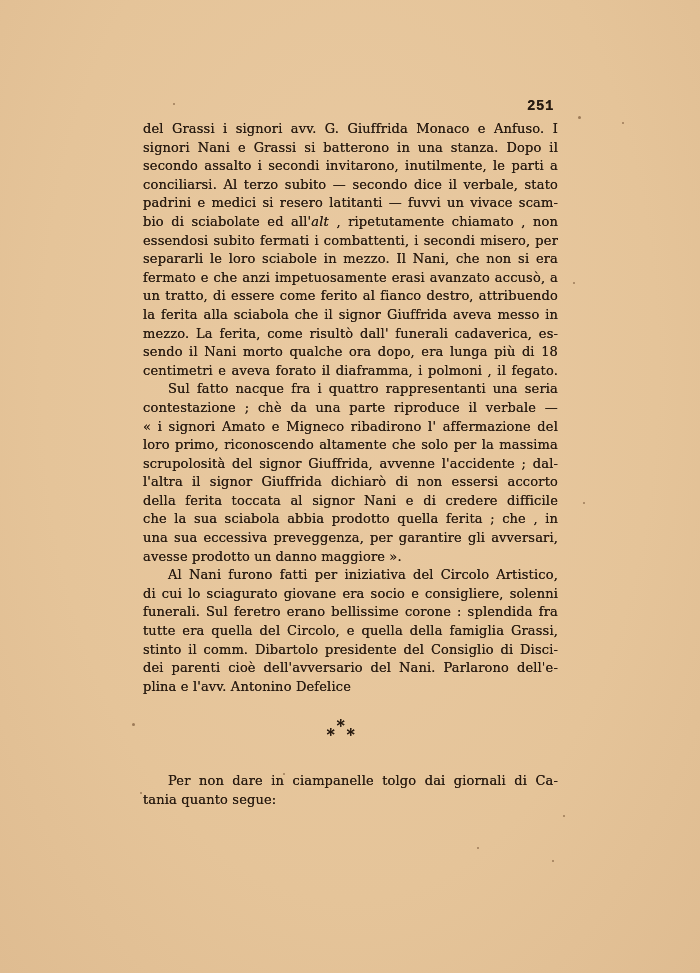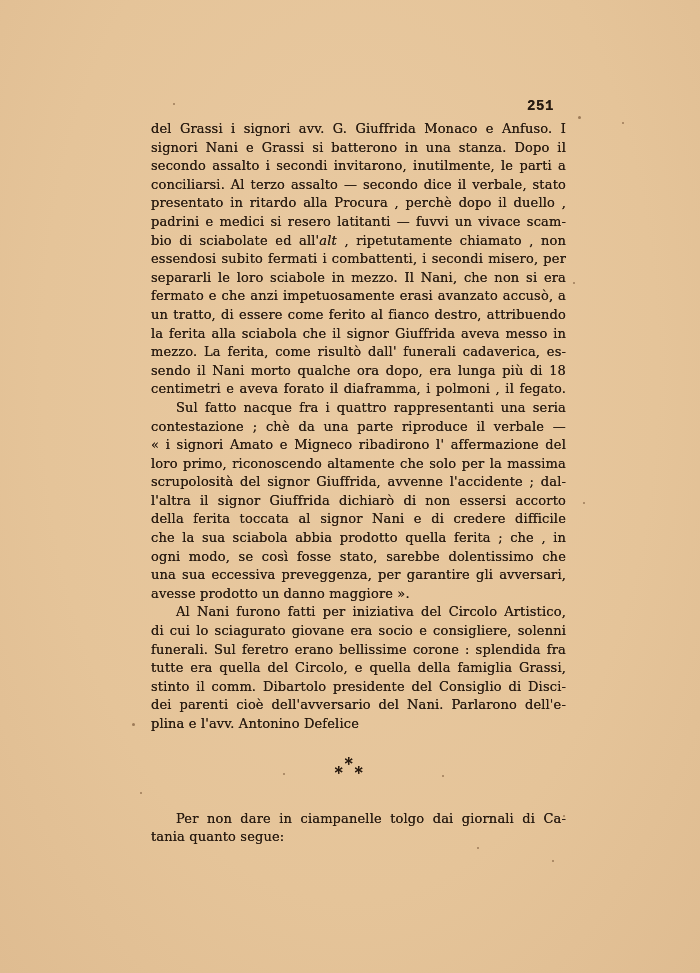--- a/index.html
+++ b/index.html
@@ -12,21 +12,21 @@
     position:absolute;inset:0;
     background:radial-gradient(ellipse at 50% 38%, #e9caa2 0%, #e5c499 62%, #dfbc91 100%);
   }
   .pagenum{
     position:absolute;top:98px;right:146px;
     font-size:14px;font-weight:bold;letter-spacing:0.6px;
     text-shadow:0 0 0.5px rgba(39,26,16,0.85);
     font-family:Liberation Mono, monospace;
   }
   .text-col{
-    position:absolute;left:151px;top:120px;width:415px;
+    position:absolute;left:143px;top:120px;width:415px;
   }
   .para{margin:0;padding:0;}
   .line{
     font-size:13px;line-height:18.6px;height:18.6px;
     text-align:justify;text-align-last:justify;text-justify:inter-word;
     letter-spacing:0.15px;
     text-shadow:0 0 0.55px rgba(39,26,16,0.85);
     white-space:normal;overflow:visible;
   }
   .line.last{text-align-last:left;}
@@ -65,43 +65,41 @@
 <div class="speck" style="left:477px;top:847px;"></div>
 <div class="speck" style="left:552px;top:860px;"></div>
 
 <div class="pagenum">251</div>
 
 <div class="text-col" id="body-text">
     <div class="para">
       <div class="line">del Grassi i signori avv. G. Giuffrida Monaco e Anfuso. I</div>
       <div class="line">signori Nani e Grassi si batterono in una stanza. Dopo il</div>
       <div class="line">secondo assalto i secondi invitarono, inutilmente, le parti a</div>
-      <div class="line">conciliarsi. Al terzo assalto — secondo dice il verbale, stato</div>
-      <div class="line">presentato in ritardo alla Procura , perchè dopo il duello ,</div>
+      <div class="line">conciliarsi. Al terzo subito — secondo dice il verbale, stato</div>
       <div class="line">padrini e medici si resero latitanti — fuvvi un vivace scam-</div>
       <div class="line">bio di sciabolate ed all'<i>alt</i> , ripetutamente chiamato , non</div>
       <div class="line">essendosi subito fermati i combattenti, i secondi misero, per</div>
       <div class="line">separarli le loro sciabole in mezzo. Il Nani, che non si era</div>
       <div class="line">fermato e che anzi impetuosamente erasi avanzato accusò, a</div>
       <div class="line">un tratto, di essere come ferito al fianco destro, attribuendo</div>
       <div class="line">la ferita alla sciabola che il signor Giuffrida aveva messo in</div>
       <div class="line">mezzo. La ferita, come risultò dall' funerali cadaverica, es-</div>
       <div class="line">sendo il Nani morto qualche ora dopo, era lunga più di 18</div>
       <div class="line">centimetri e aveva forato il diaframma, i polmoni , il fegato.</div>
     </div>
     <div class="para indent">
       <div class="line">Sul fatto nacque fra i quattro rappresentanti una seria</div>
       <div class="line">contestazione ; chè da una parte riproduce il verbale —</div>
       <div class="line">« i signori Amato e Migneco ribadirono l' affermazione del</div>
       <div class="line">loro primo, riconoscendo altamente che solo per la massima</div>
       <div class="line">scrupolosità del signor Giuffrida, avvenne l'accidente ; dal-</div>
       <div class="line">l'altra il signor Giuffrida dichiarò di non essersi accorto</div>
       <div class="line">della ferita toccata al signor Nani e di credere difficile</div>
       <div class="line">che la sua sciabola abbia prodotto quella ferita ; che , in</div>
-      <div class="line">ogni modo, se così fosse stato, sarebbe dolentissimo che</div>
       <div class="line">una sua eccessiva preveggenza, per garantire gli avversari,</div>
       <div class="line last">avesse prodotto un danno maggiore ».</div>
     </div>
     <div class="para indent">
       <div class="line">Al Nani furono fatti per iniziativa del Circolo Artistico,</div>
       <div class="line">di cui lo sciagurato giovane era socio e consigliere, solenni</div>
       <div class="line">funerali. Sul feretro erano bellissime corone : splendida fra</div>
       <div class="line">tutte era quella del Circolo, e quella della famiglia Grassi,</div>
       <div class="line">stinto il comm. Dibartolo presidente del Consiglio di Disci-</div>
       <div class="line">dei parenti cioè dell'avversario del Nani. Parlarono dell'e-</div>

